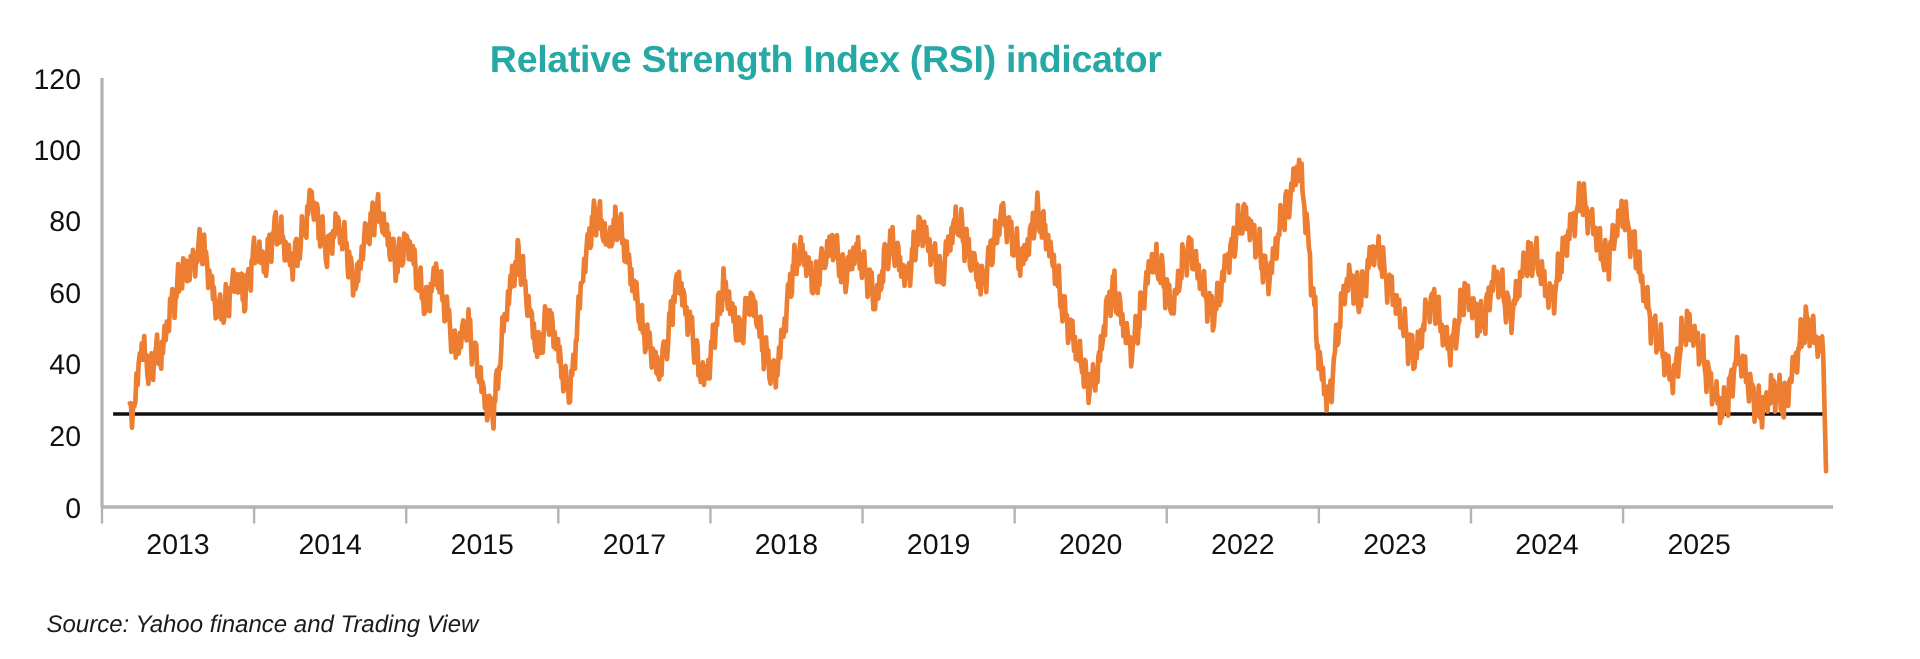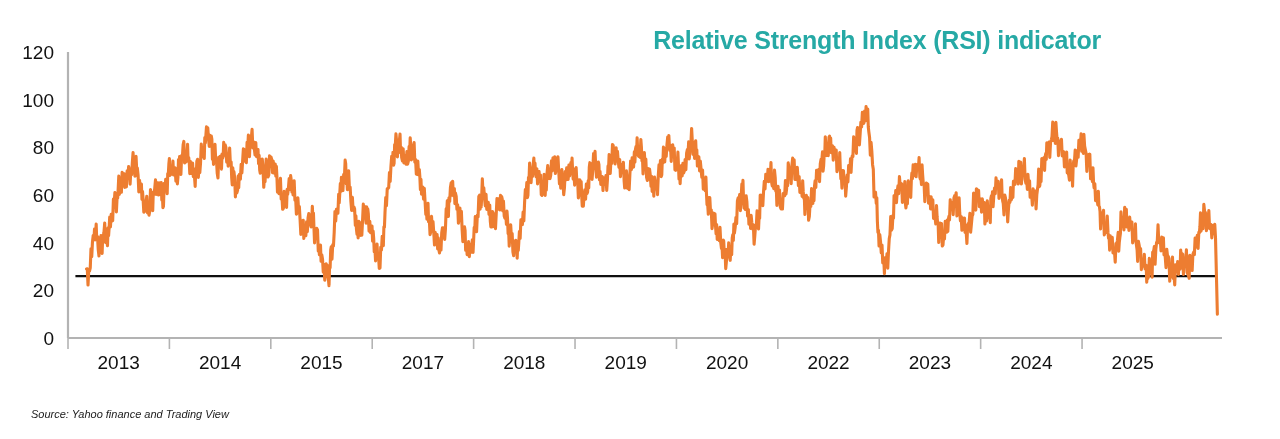--- a/index.html
+++ b/index.html
@@ -18,32 +18,32 @@
     position: absolute;
     left: 0; top: 0;
     width: 1280px;
     height: 439px;
   }
   .chart-title {
     position: absolute;
     left: 0;
     top: 26px;
     width: 1101px;
-    text-align: right;
+    text-align: center;
     font-size: 25px;
     font-weight: bold;
     color: #26A9A5;
     letter-spacing: -0.2px;
     white-space: nowrap;
   }
   .source-note {
     position: absolute;
     left: 31px;
     top: 408px;
-    font-size: 11px;
+    font-size: 16px;
     font-style: italic;
     color: #1a1a1a;
     font-family: "Liberation Sans", sans-serif;
   }
   svg.plot {
     position: absolute;
     left: 0;
     top: 0;
   }
   .ytick-label {

